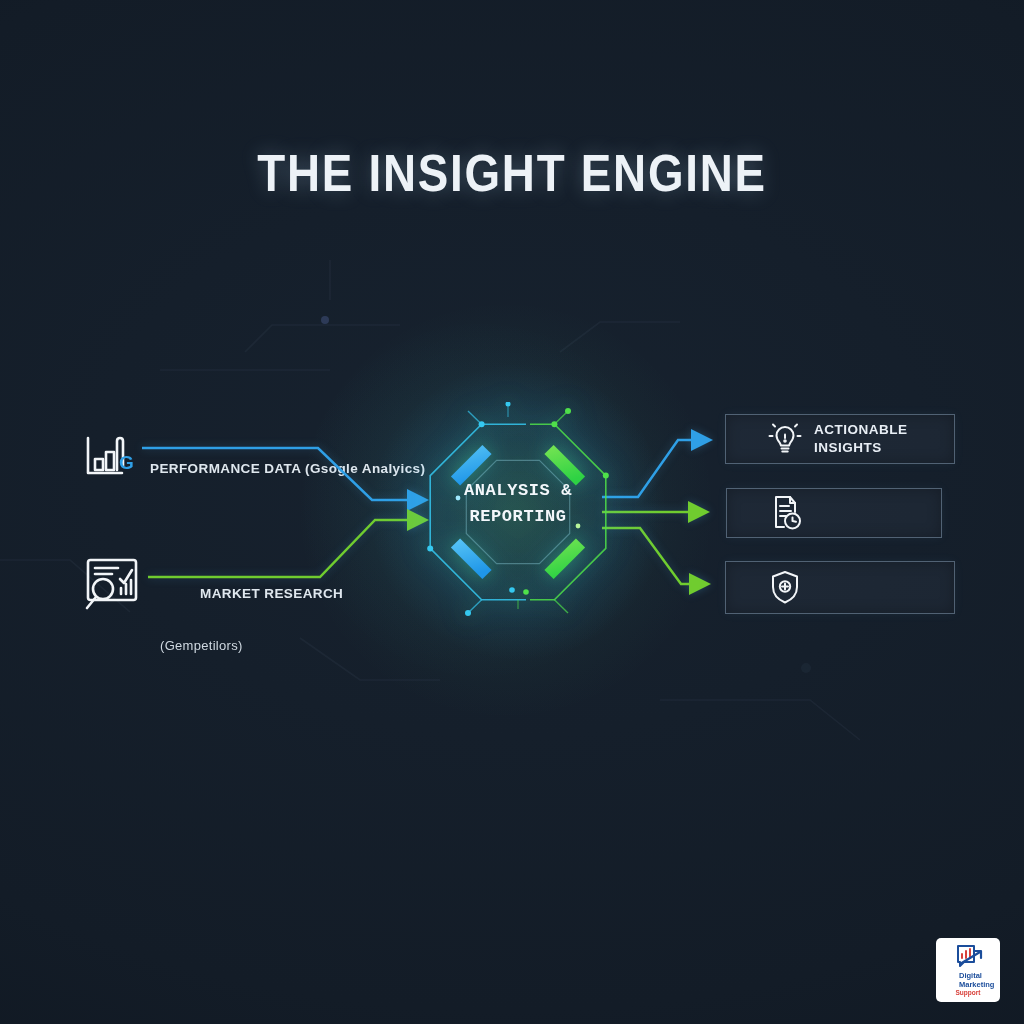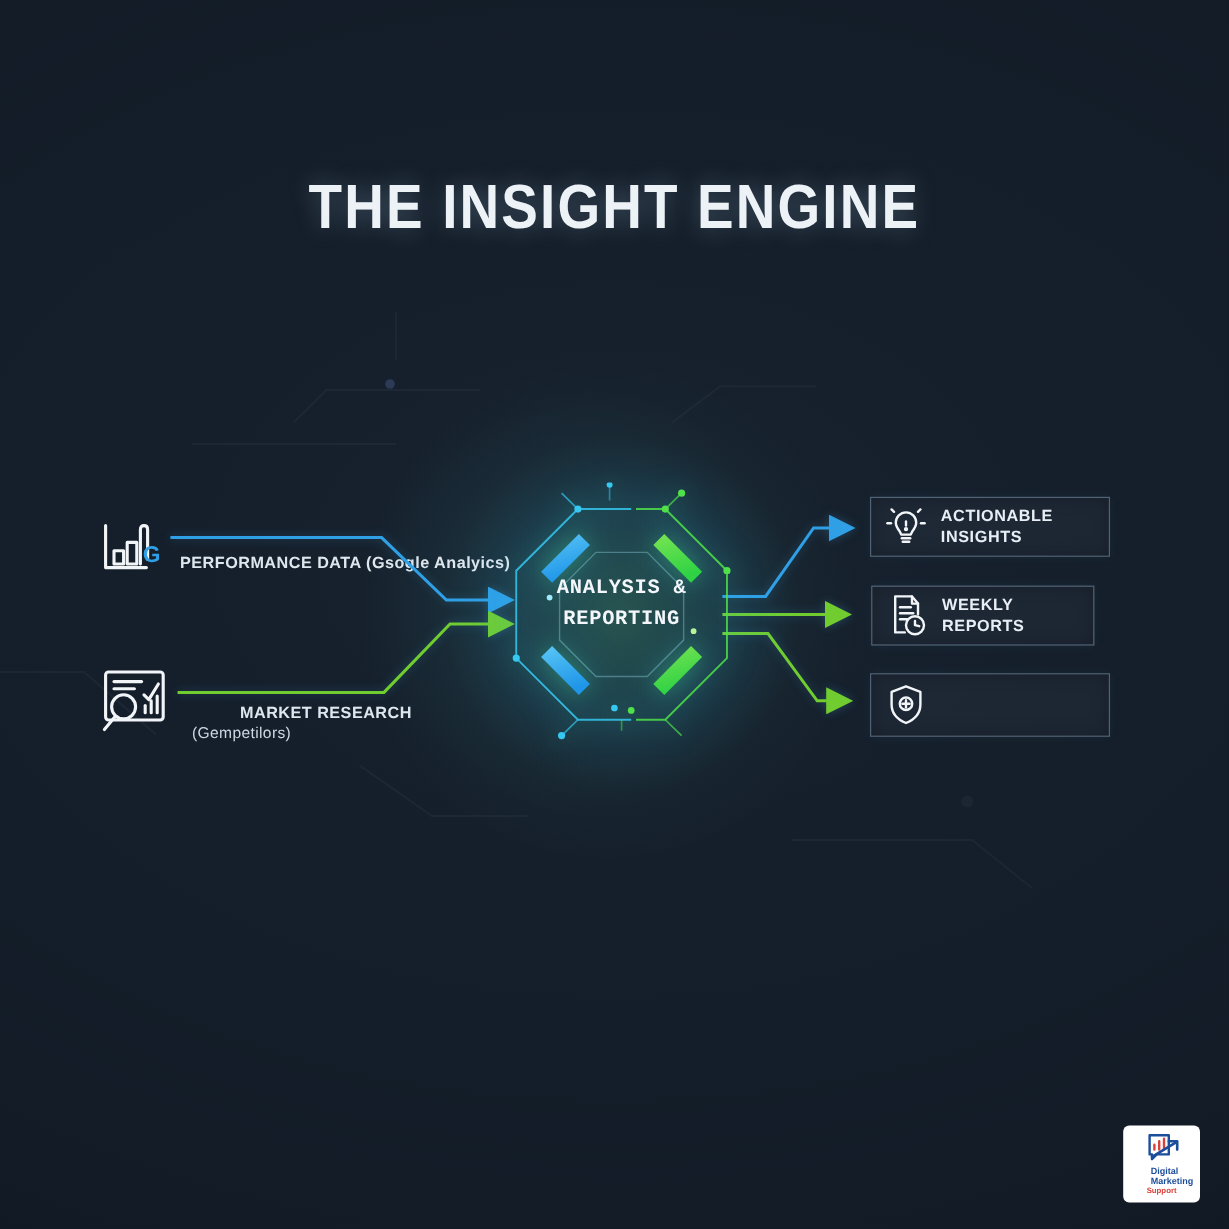--- a/index.html
+++ b/index.html
@@ -21,41 +21,42 @@
     color:#edf2f7;font-size:52px;font-weight:600;letter-spacing:2px;
     transform:scaleX(.88);
     text-shadow:0 0 22px rgba(190,225,255,.28);
     white-space:nowrap;
   }
   .in-label{
     position:absolute;color:#dfe7ee;font-size:13.5px;font-weight:600;
     letter-spacing:.4px;white-space:nowrap;
   }
   .in-sublabel{
-    position:absolute;color:#cfd8e0;font-size:13px;font-weight:500;letter-spacing:.3px;
+    position:absolute;color:#cfd8e0;font-size:13px;font-weight:500;letter-spacing:.3px;margin-top:35px;
   }
   .g-badge{
     position:absolute;left:119px;top:452px;color:#2f9fe6;font-size:19px;font-weight:700;
   }
   .icon-wrap{position:absolute;}
   .hub{position:absolute;left:408px;top:402px;width:220px;height:220px;font-family:Liberation Mono, monospace;}
   .hub-glow{
     position:absolute;left:-40px;top:-40px;width:300px;height:300px;border-radius:50%;
     background:radial-gradient(circle, rgba(90,230,150,.14) 0%, rgba(50,190,255,.08) 45%, rgba(0,0,0,0) 70%);
   }
   .hub svg.ring{filter:drop-shadow(0 0 9px rgba(70,230,130,.35)) drop-shadow(0 0 14px rgba(45,190,255,.28));}
   .hub-text{
     position:absolute;left:0;right:0;top:76px;text-align:center;
     color:#f3f7fb;font-size:17px;font-weight:700;letter-spacing:.6px;line-height:26px;
   }
   .out-box{
     position:absolute;display:flex;align-items:center;
     background:rgba(210,230,255,0.045);
     border:1px solid rgba(165,195,220,0.38);
     box-shadow:0 0 14px rgba(0,0,0,.25) inset, 0 0 10px rgba(120,180,230,.06);
+    padding-left:30px;
   }
   .out-icon{width:58px;display:flex;align-items:center;justify-content:center;flex:0 0 58px;}
   .out-label{
     color:#e8eef5;font-size:13.5px;font-weight:600;letter-spacing:.5px;line-height:18px;
   }
   .logo{
     position:absolute;left:936px;top:938px;width:64px;height:64px;background:#ffffff;
     border-radius:5px;display:flex;flex-direction:column;align-items:center;justify-content:center;
   }
   .logo-title{font-size:7.5px;font-weight:700;letter-spacing:0;line-height:9px;padding-left:23px;}
@@ -214,21 +215,20 @@
     <svg width="42" height="42" viewBox="0 0 42 42" fill="none" stroke="#f2f5f8" stroke-width="2" stroke-linecap="round" stroke-linejoin="round">
       <path d="M30 20 V11 L25 5 H11 V35 H19"></path>
       <path d="M25 5 V11 H30"></path>
       <path d="M15 14 H24"></path>
       <path d="M15 19 H26"></path>
       <path d="M15 24 H21"></path>
       <circle cx="27.5" cy="29" r="7.5"></circle>
       <path d="M27.5 25.5 V29 L31 29.8"></path>
     </svg>
   </div>
-  <div class="out-label">WEEKLY REPORTS</div>
 </div>
 
 <div class="out-box" style="left:725px;top:561px;width:198px;height:51px;">
   <div class="out-icon">
     <svg width="42" height="42" viewBox="0 0 42 42" fill="none" stroke="#f2f5f8" stroke-width="2" stroke-linecap="round" stroke-linejoin="round">
       <path d="M21 5 L33 9.5 V20 c0 8.2-5.6 12.8-12 15.5 C14.6 32.8 9 28.2 9 20 V9.5 Z"></path>
       <circle cx="21" cy="19.5" r="5.2"></circle>
       <path d="M21 16.5 V22.5 M18 19.5 H24"></path>
     </svg>
   </div>

